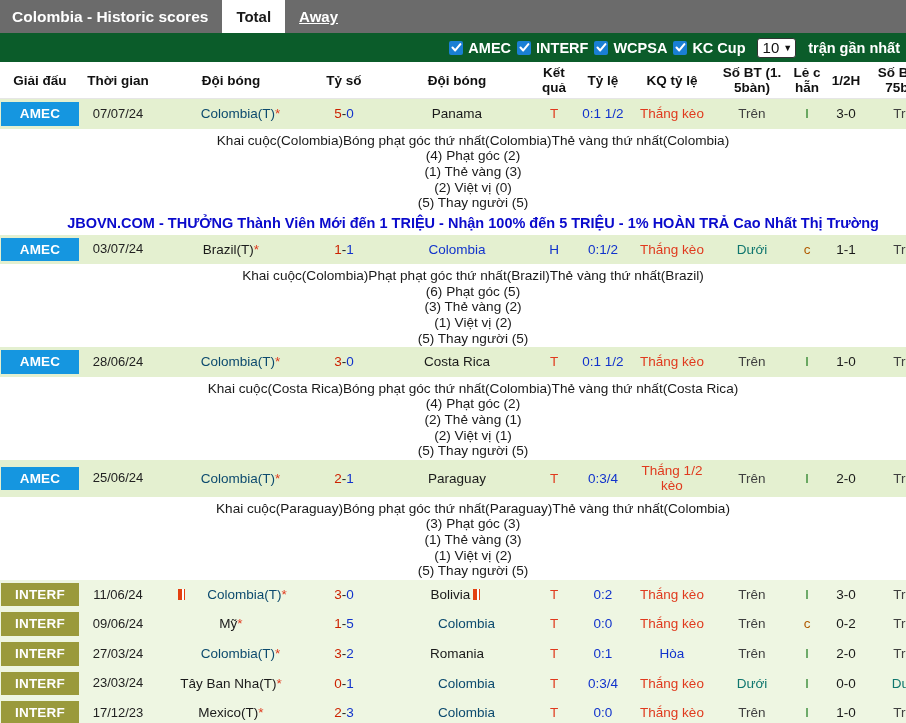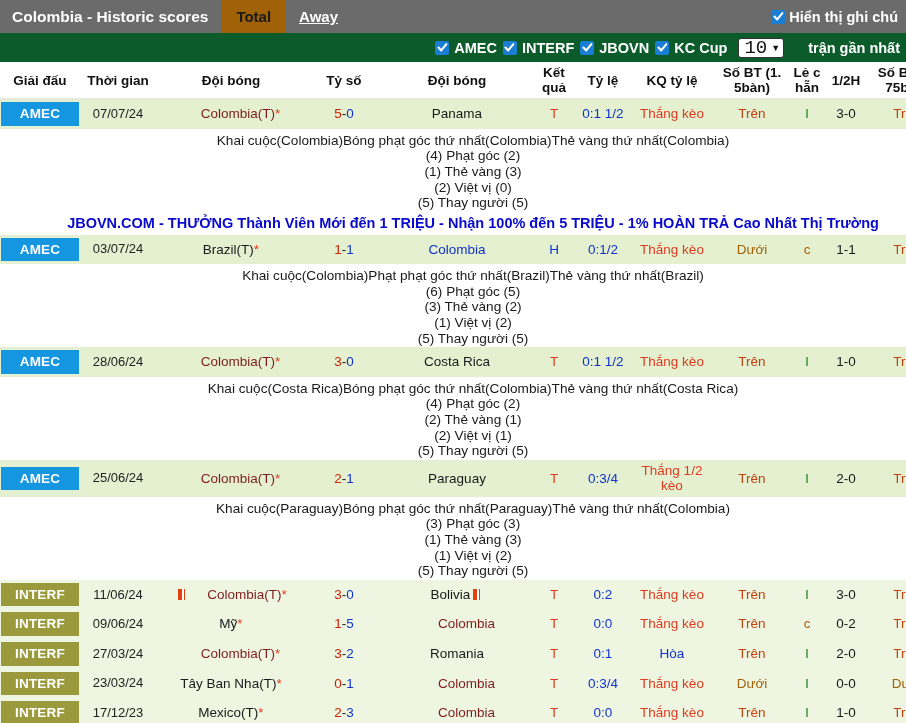--- a/index.html
+++ b/index.html
@@ -30,21 +30,21 @@
   .tab {
     display: flex; align-items: center;
     padding: 0 14px;
     font-size: 15px;
     font-weight: bold;
     color: #ffffff;
     white-space: nowrap;
     cursor: pointer;
   }
   .tab.active {
-    background: #a16207;
+    background: #ffffff;
     color: #1a1a1a;
   }
   .tab.link { text-decoration: underline; font-weight: bold; }
   .titlebar-right {
     margin-left: auto;
     display: flex; align-items: center;
     padding-right: 8px;
     gap: 4px;
   }
   .note-label {
@@ -84,25 +84,25 @@
   .sel-wrap {
     background: #ffffff;
     border: 1px solid #333;
     border-radius: 3px;
     height: 20px;
     display: flex; align-items: center;
     padding: 0 3px 0 5px;
     margin-left: 5px;
     cursor: pointer;
   }
-  .sel-val { font-size: 19px; color: #111; font-family: Liberation Mono, monospace; }
+  .sel-val { font-size: 15px; color: #111; }
   .sel-caret { font-size: 9px; margin-left: 4px; color:#111; }
   .recent-label {
     color: #ffffff; font-weight: bold; font-size: 14.5px;
-    margin-left: 18px; white-space: nowrap;
+    margin-left: 6px; white-space: nowrap;
   }
 
   
   table.scores {
     width: 906px;
     border-collapse: collapse;
     table-layout: fixed;
     font-size: 13.5px;
   }
   table.scores th {
@@ -135,32 +135,32 @@
     font-size: 13.5px;
     display: block;
     padding: 4px 0;
     letter-spacing: .2px;
   }
   .lg-amec { background: #1596e0; }
   .lg-interf { background: #9a9a3c; }
   td.lgcell { padding: 0; }
 
   .date { color:#222; font-size:13px; }
-  .teamred { color:#7f1d1d;margin-left:19px; }
+  .teamred { color:#0c4a6e;margin-left:19px; }
   .teamdark { color:#1a1a1a; }
   .score { color:#cc2200; font-weight: normal; }
   .score .sep { color:#1a1a1a; }
   .score .away { color:#1133cc; }
   .res-T { color:#e03a1e; }
   .res-H { color:#1133cc; }
   .odds { color:#1133cc; }
   .kq-win { color:#e03a1e; }
   .kq-draw { color:#1133cc; }
-  .ou-over { color:#c2410c; }
-  .ou-under { color:#a16207; }
+  .ou-over { color:#404040; }
+  .ou-under { color:#0f766e; }
   .oe-l { color:#1c7a1c; }
   .oe-c { color:#b05a00; }
   .half { color:#1a1a1a; }
   .ast { color:#e03a1e; }
 
   .card {
     display:inline-block;
     width:7px; height:11px;
     background:#e34010;
     border-left:2px solid #ffffff00;
@@ -197,28 +197,20 @@
 <body>
 
 <div class="titlebar">
   <div class="app-title">Colombia - Historic scores</div>
   <div class="tab active">
     <span>Total</span>
   </div>
   <div class="tab link">
     <span>Away</span>
   </div>
-  <div class="titlebar-right">
-    <span class="cb">
-      <svg width="11" height="11" viewBox="0 0 11 11">
-          <path d="M1.5 5.6 L4.2 8.4 L9.4 2.2" stroke="#fff" stroke-width="2.1" fill="none" stroke-linecap="round" stroke-linejoin="round"></path>
-        </svg>
-    </span>
-    <span class="note-label">Hiển thị ghi chú</span>
-  </div>
 </div>
 
 <div class="filterbar">
   <div class="filt">
     <span class="cb">
       <svg width="11" height="11" viewBox="0 0 11 11">
           <path d="M1.5 5.6 L4.2 8.4 L9.4 2.2" stroke="#fff" stroke-width="2.1" fill="none" stroke-linecap="round" stroke-linejoin="round"></path>
         </svg>
     </span>
     <span class="filt-label">AMEC</span>
@@ -230,21 +222,21 @@
         </svg>
     </span>
     <span class="filt-label">INTERF</span>
   </div>
   <div class="filt">
     <span class="cb">
       <svg width="11" height="11" viewBox="0 0 11 11">
           <path d="M1.5 5.6 L4.2 8.4 L9.4 2.2" stroke="#fff" stroke-width="2.1" fill="none" stroke-linecap="round" stroke-linejoin="round"></path>
         </svg>
     </span>
-    <span class="filt-label">JBOVN</span>
+    <span class="filt-label">WCPSA</span>
   </div>
   <div class="filt">
     <span class="cb">
       <svg width="11" height="11" viewBox="0 0 11 11">
           <path d="M1.5 5.6 L4.2 8.4 L9.4 2.2" stroke="#fff" stroke-width="2.1" fill="none" stroke-linecap="round" stroke-linejoin="round"></path>
         </svg>
     </span>
     <span class="filt-label">KC Cup</span>
   </div>
   <div class="sel-wrap">

